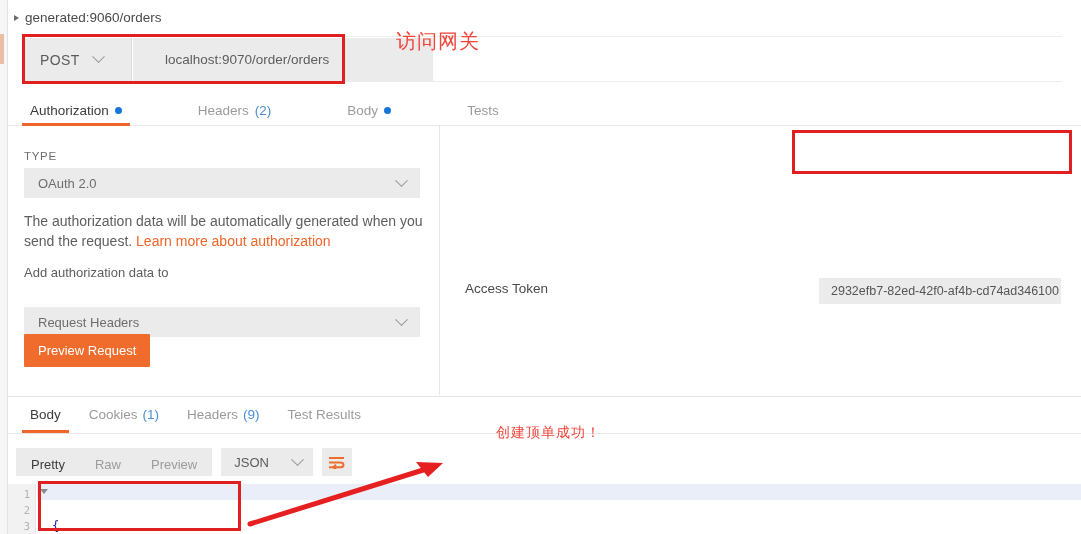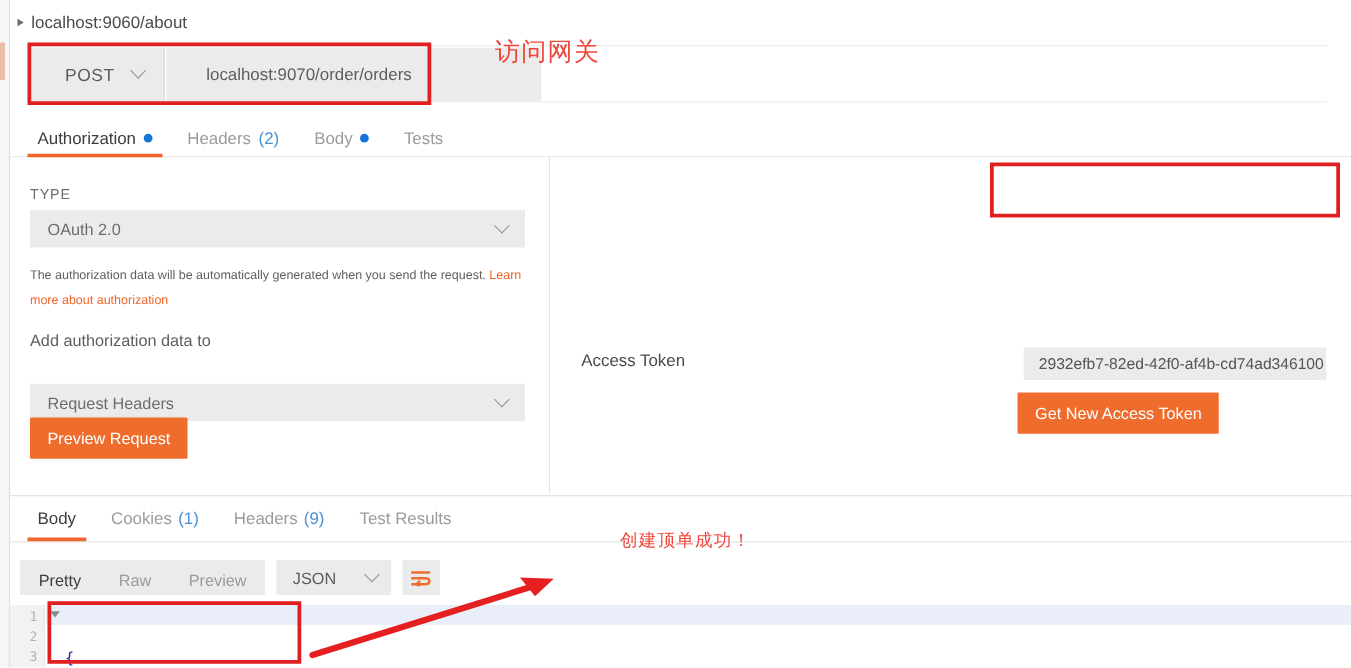--- a/index.html
+++ b/index.html
@@ -63,21 +63,21 @@
     background: #ffffff;
   }
   .method-box {
     position: absolute;
     left: 0px; top: 1px;
     width: 110px; height: 43px;
     background: #ebebeb;
     border-right: 1px solid #dcdcdc;
     display: flex;
     align-items: center;
-    padding-left: 30px;
+    padding-left: 18px;
     gap: 14px;
   }
   .method-label {
     font-size: 14px;
     color: #5b5b5b;
     letter-spacing: .4px;
   }
   .chev {
     display: inline-block;
     width: 9px; height: 9px;
@@ -121,20 +121,21 @@
 
   
   .req-tabs {
     position: absolute;
     left: 8px; top: 95px;
     width: 1073px; height: 31px;
     border-bottom: 1px solid #e6e6e6;
     display: flex;
     align-items: flex-start;
     padding-left: 8px;
+    gap: 48px;
   }
   .req-tab {
     position: relative;
     height: 31px;
     display: flex;
     align-items: center;
     gap: 6px;
     padding: 0 14px 0 14px;
     font-size: 13.5px;
     color: #9b9b9b;
@@ -181,21 +182,21 @@
     background: #ebebeb;
     display: flex;
     align-items: center;
     justify-content: space-between;
     padding: 0 14px 0 14px;
     font-size: 13px;
     color: #6d6d6d;
     cursor: pointer;
   }
   .helper-text {
-    font-size: 10px;
+    font-size: 14px;
     color: #5e5e5e;
     line-height: 20px;
     width: 400px;
   }
   .helper-link {
     color: #f06529;
     text-decoration: none;
     cursor: pointer;
   }
   .sub-label {
@@ -360,21 +361,21 @@
 <body>
 
 <div id="app">
 
   <div class="left-rail">
     <div class="left-rail-accent"></div>
   </div>
 
   <div class="breadcrumb">
     <span class="bc-caret"></span>
-    <span>localhost:9060/about</span>
+    <span>generated:9060/orders</span>
   </div>
 
   <div class="url-row">
     <div class="method-box">
       <span class="method-label">POST</span>
       <span class="chev"></span>
     </div>
     <div class="url-box">
       <span>localhost:9070/order/orders</span>
     </div>
@@ -423,21 +424,20 @@
     </div>
 
     <button class="btn-orange" style="position:absolute; left:16px; top:208px;">Preview Request</button>
   </div>
 
   <div class="auth-right">
     <div class="at-label">Access Token</div>
 
     <input class="at-input" type="text" value="2932efb7-82ed-42f0-af4b-cd74ad346100" style="">
 
-    <button class="btn-orange at-btn">Get New Access Token</button>
   </div>
 
   <div class="redbox" style="left:792px; top:130px; width:280px; height:44px;"></div>
 
   <div class="resp-tabs">
     <div class="resp-tab active">
       <span>Body</span>
     </div>
     <div class="resp-tab">
       <span>Cookies</span>

